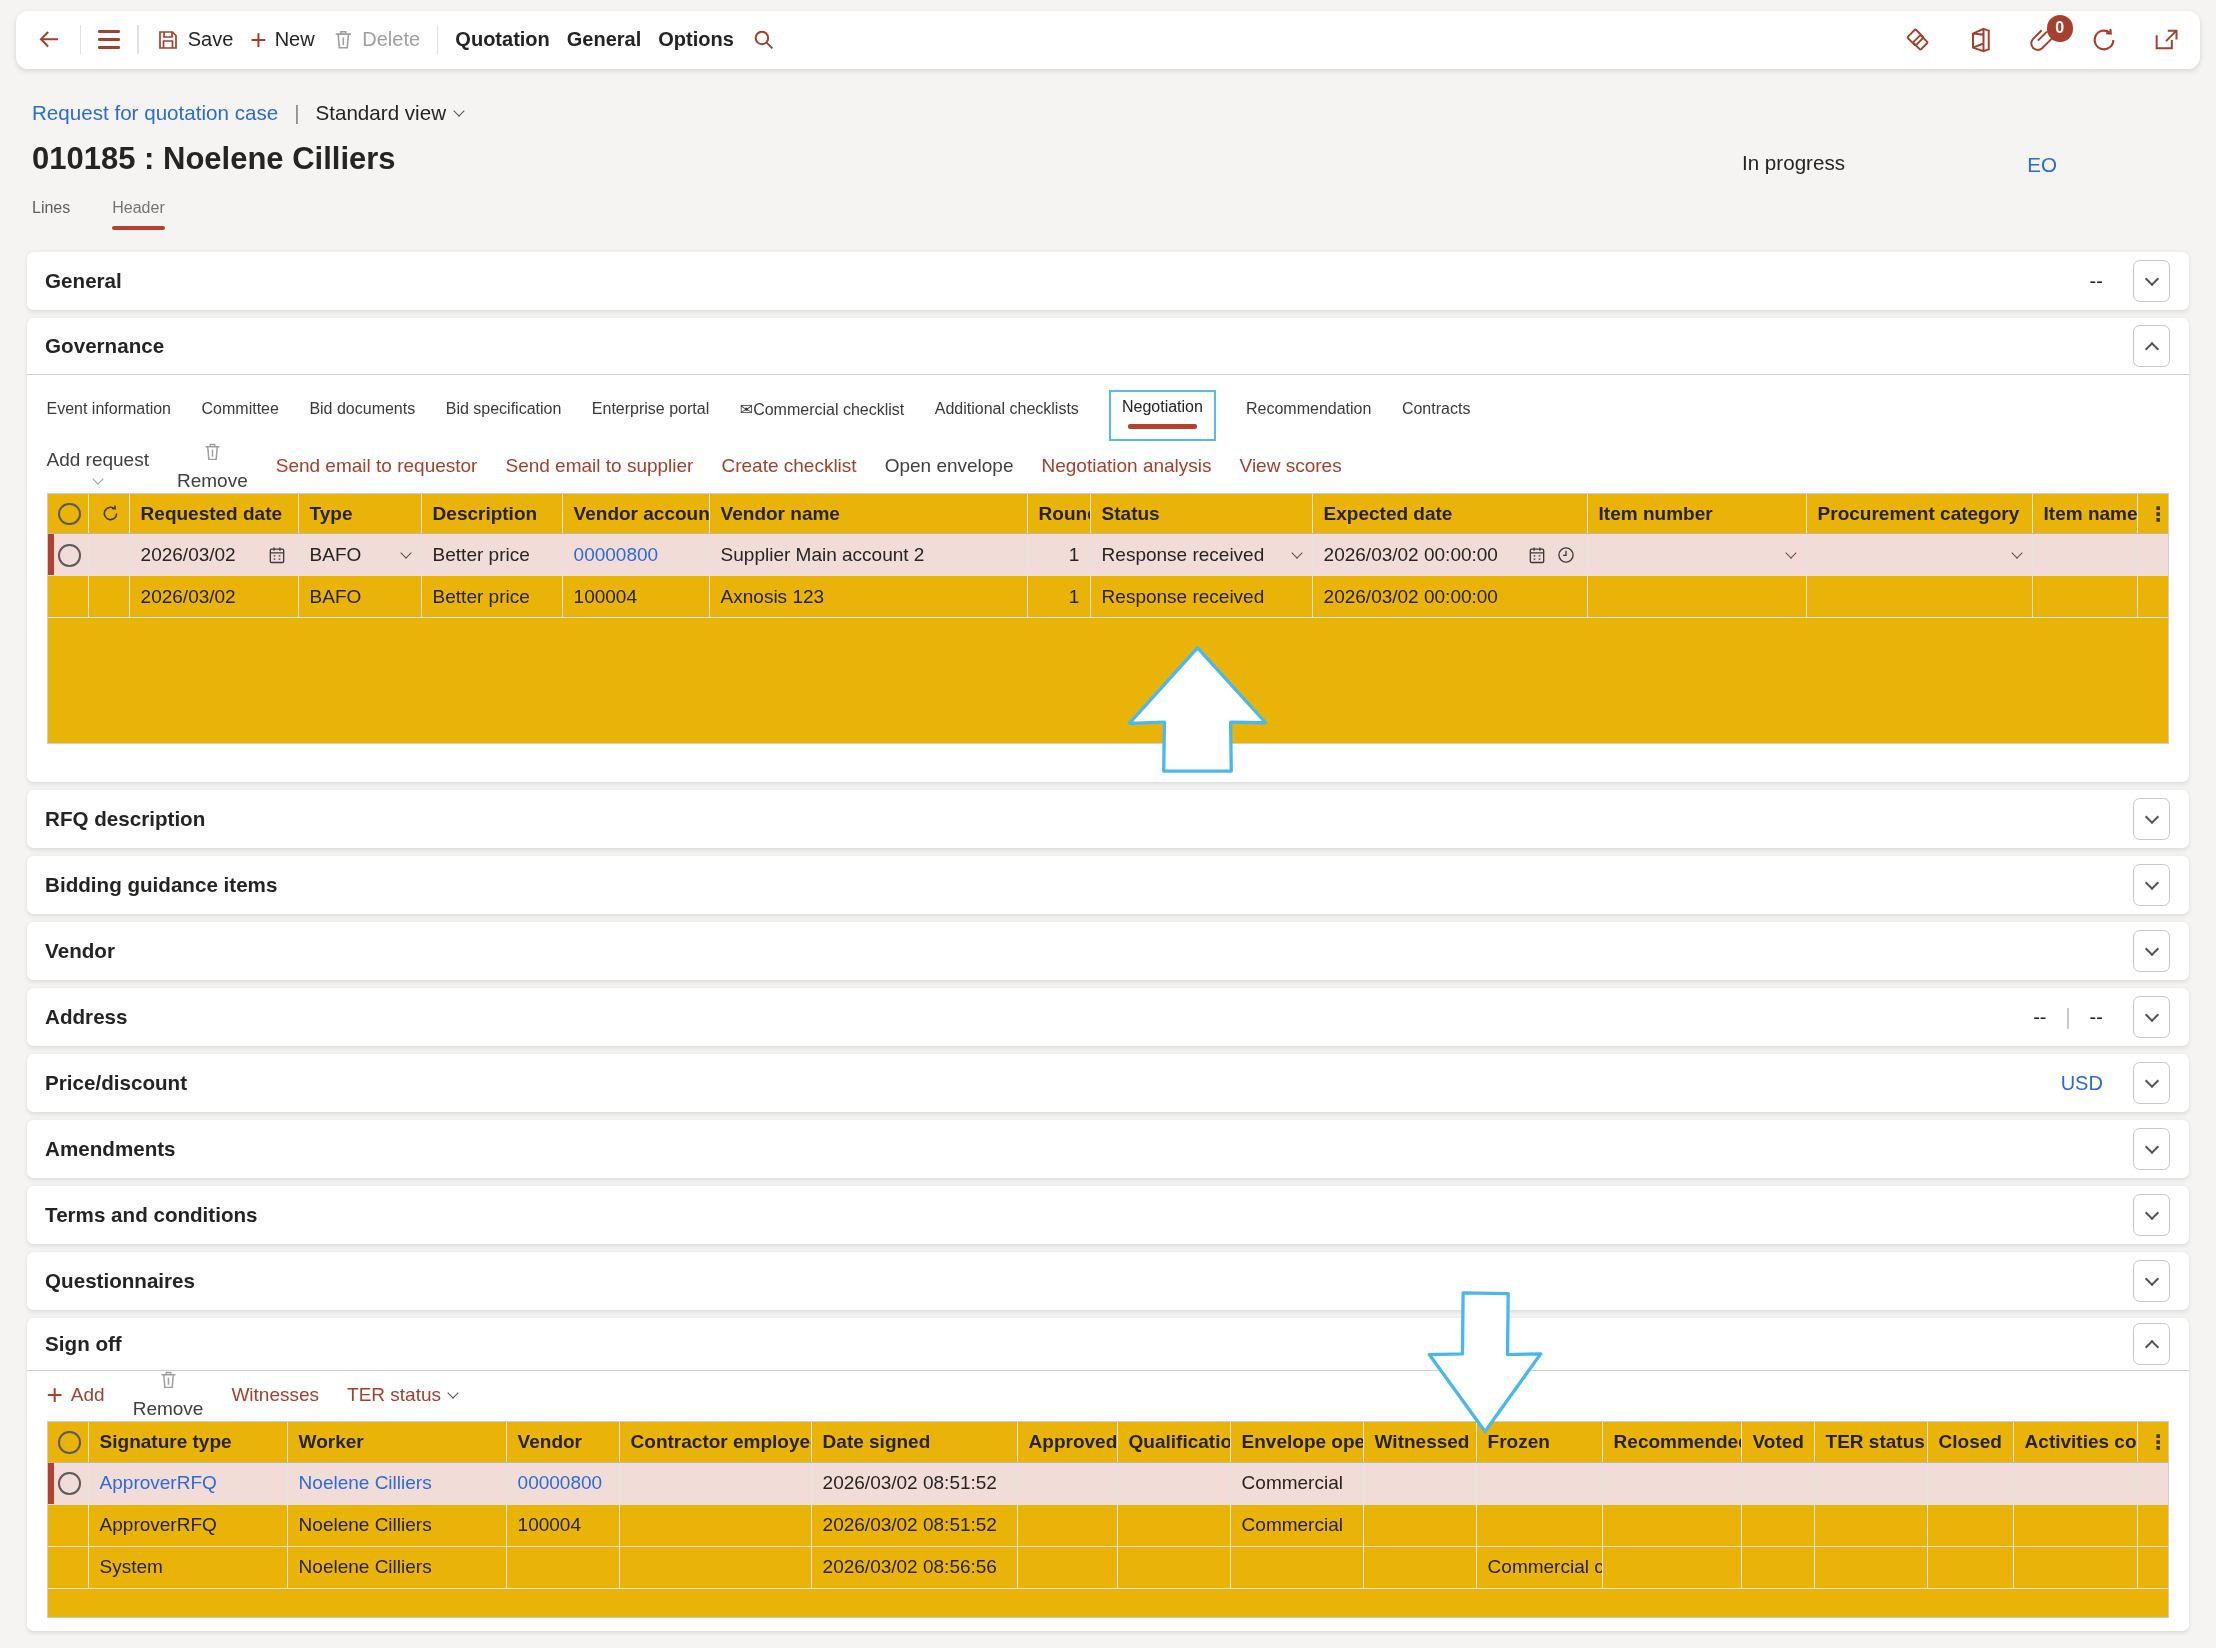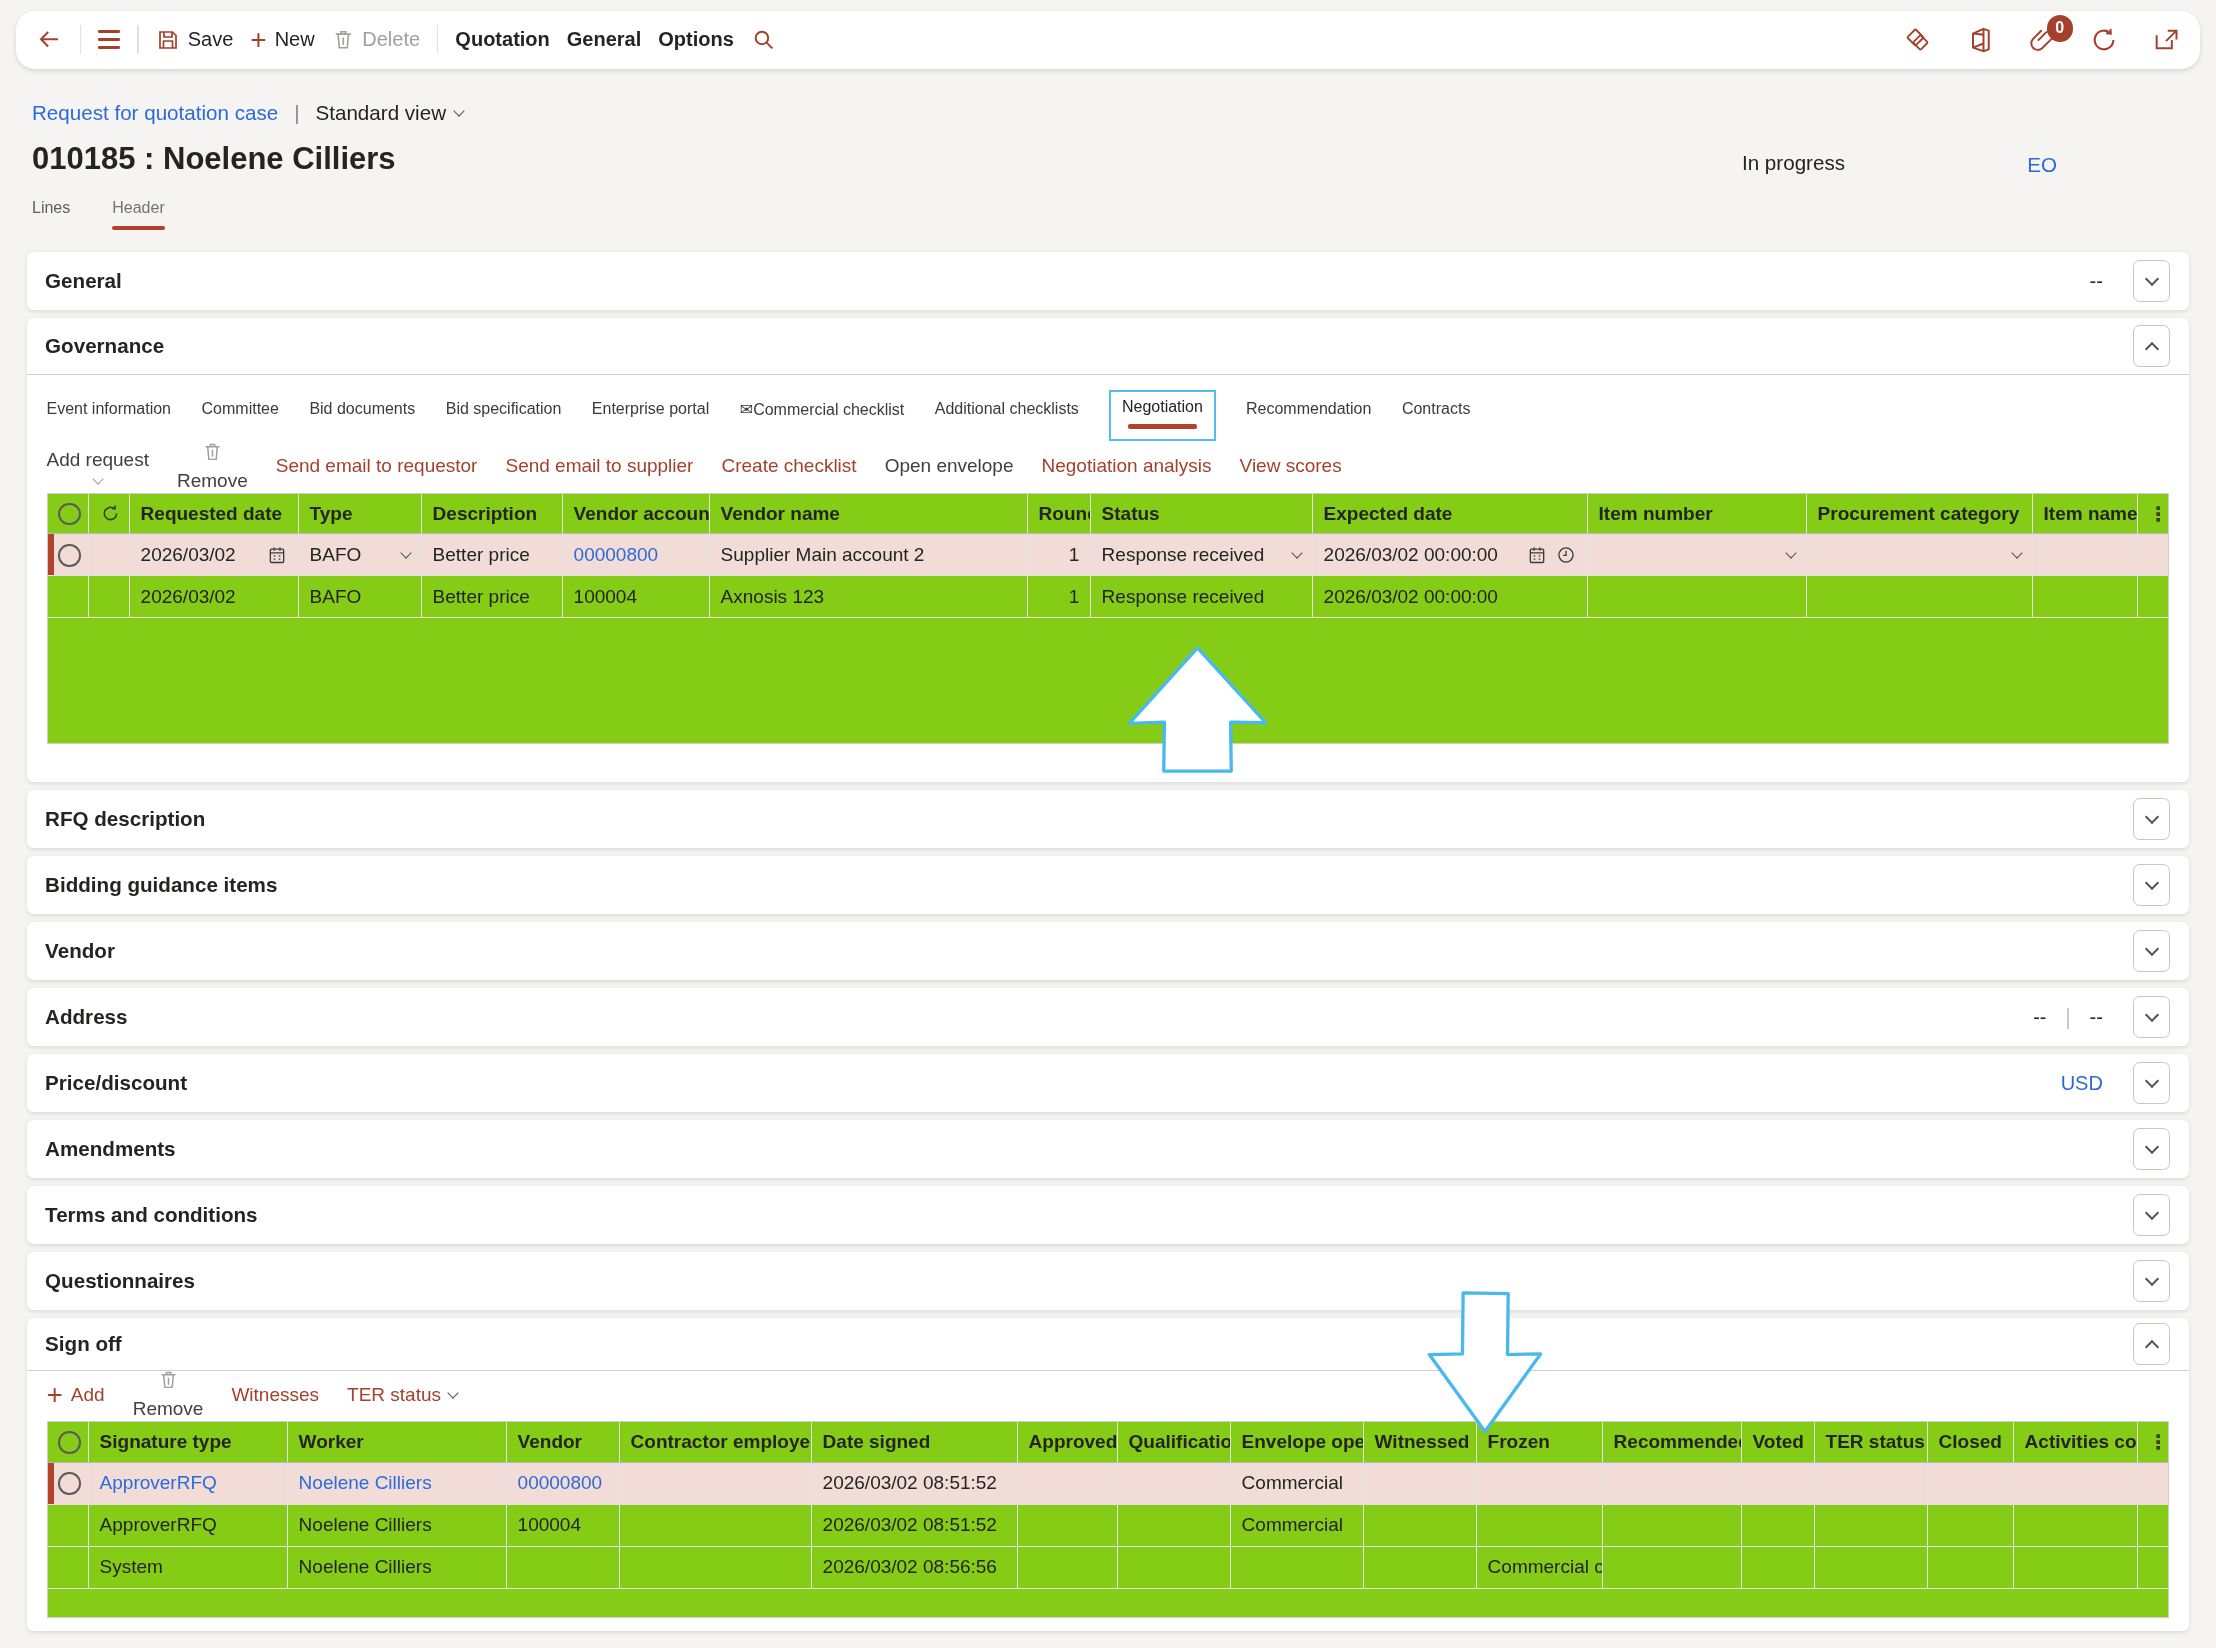--- a/index.html
+++ b/index.html
@@ -9,21 +9,21 @@
     font-family:"Liberation Sans","DejaVu Sans",sans-serif;
     color:#252423;
     position:relative;
     overflow:hidden;
   }
   svg { display:block; }
 
   
   .cmdbar {
     position:absolute; left:16px; right:16px; top:10.6px; height:58px;
-    background:#fff; border-radius:19px;
+    background:#fff; border-radius:12px;
     box-shadow:0 2px 5.3px rgba(0,0,0,.13);
     display:flex; align-items:center; padding:0 20px; gap:17px;
     font-size:20px;
   }
   .cmdbar .vsep { width:1.3px; height:29px; background:#E3E1DF; }
   .cmd-item { display:flex; align-items:center; gap:8px; cursor:pointer; white-space:nowrap; }
   .cmd-item.menuitem { font-weight:700; }
   .cmd-item.disabled { color:#A19F9D; }
   .hamburger { display:flex; flex-direction:column; gap:5.3px; }
   .hamburger i { display:block; width:22.6px; height:2.7px; background:#A4402C; border-radius:1.3px; }
@@ -86,21 +86,21 @@
   .gtab { padding-top:10px; cursor:pointer; white-space:nowrap; }
   .gtab-box { border:2px solid #53BCF0; padding:6.6px 10.6px 9.3px; margin-top:0; display:flex; flex-direction:column; align-items:center; gap:8px; cursor:pointer; }
   .gtab-box .lbl { color:#252423; }
   .gtab-box .bar { height:5.3px; width:69px; background:#B3412C; border-radius:2px; }
 
   .grid-toolbar { display:flex; align-items:center; gap:28px; font-size:19px; height:37px; margin:1.3px 0 8px; }
   .tool { display:flex; align-items:center; gap:8px; cursor:pointer; white-space:nowrap; }
   .tool.red { color:#A4402C; }
   .tool.gray { color:#404040;flex-direction:column; }
 
-  .grid-wrap { border:0.7px solid #D0CECC; background:#84cc16; }
+  .grid-wrap { border:0.7px solid #D0CECC; background:#eab308; }
   table.grid { width:100%; border-collapse:collapse; table-layout:fixed; font-size:19px; }
   table.grid th {
     font-weight:700; text-align:left; height:40px; padding:0 10.6px;
     border-right:0.7px solid #E6E4E2; border-bottom:1.3px solid #B9B7B5; white-space:nowrap; overflow:hidden;
   }
   table.grid td {
     height:42px; padding:0 10.6px; border-right:0.7px solid #E6E4E2; border-bottom:0.7px solid #E6E4E2;
     white-space:nowrap; overflow:hidden; vertical-align:middle;
   }
   table.grid th:last-child, table.grid td:last-child { border-right:none; }

